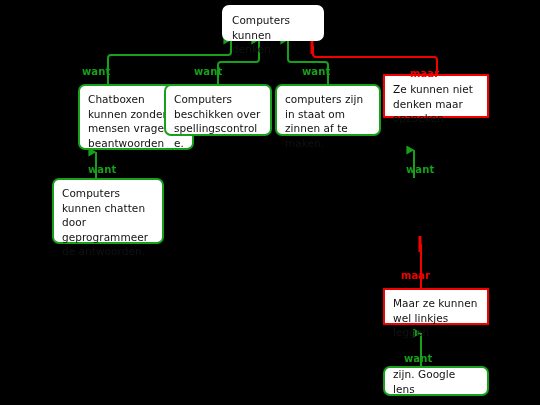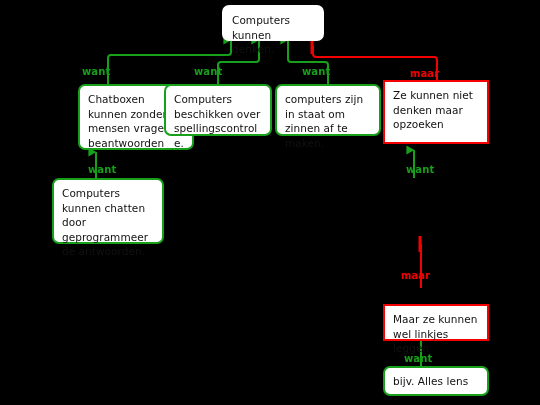--- a/index.html
+++ b/index.html
@@ -88,35 +88,35 @@
   </div>
 
   <div class="node support" style="left:164px;top:84px;width:108px;height:52px;">
     <span class="txt">Computers beschikken over spellingscontrole.</span>
   </div>
 
   <div class="node support" style="left:275px;top:84px;width:106px;height:52px;">
     <span class="txt">computers zijn in staat om zinnen af te maken.</span>
   </div>
 
-  <div class="node objection" style="left:383px;top:80px;width:106px;height:64px;">
+  <div class="node objection" style="left:383px;top:74px;width:106px;height:44px;">
     <span class="txt">Ze kunnen niet denken maar opzoeken</span>
   </div>
 
   <div class="node support" style="left:52px;top:178px;width:112px;height:66px;">
     <span class="txt">Computers kunnen chatten door geprogrammeerde antwoorden.</span>
   </div>
 
 
-  <div class="node objection" style="left:383px;top:304px;width:106px;height:37px;">
+  <div class="node objection" style="left:383px;top:288px;width:106px;height:37px;">
     <span class="txt">Maar ze kunnen wel linkjes leggen</span>
   </div>
 
   <div class="node support" style="left:383px;top:366px;width:106px;height:30px;align-items:center;">
-    <span class="txt">bijv. Alles lens</span>
+    <span class="txt">zijn. Google lens</span>
   </div>
 
   <div class="elabel want" style="left:82px;top:68px;">want</div>
   <div class="elabel want" style="left:194px;top:68px;">want</div>
   <div class="elabel want" style="left:302px;top:68px;">want</div>
   <div class="elabel maar" style="left:410px;top:70px;">maar</div>
   <div class="elabel want" style="left:88px;top:166px;">want</div>
   <div class="elabel want" style="left:406px;top:166px;">want</div>
   <div class="elabel maar" style="left:401px;top:272px;">maar</div>
   <div class="elabel want" style="left:404px;top:355px;">want</div>

